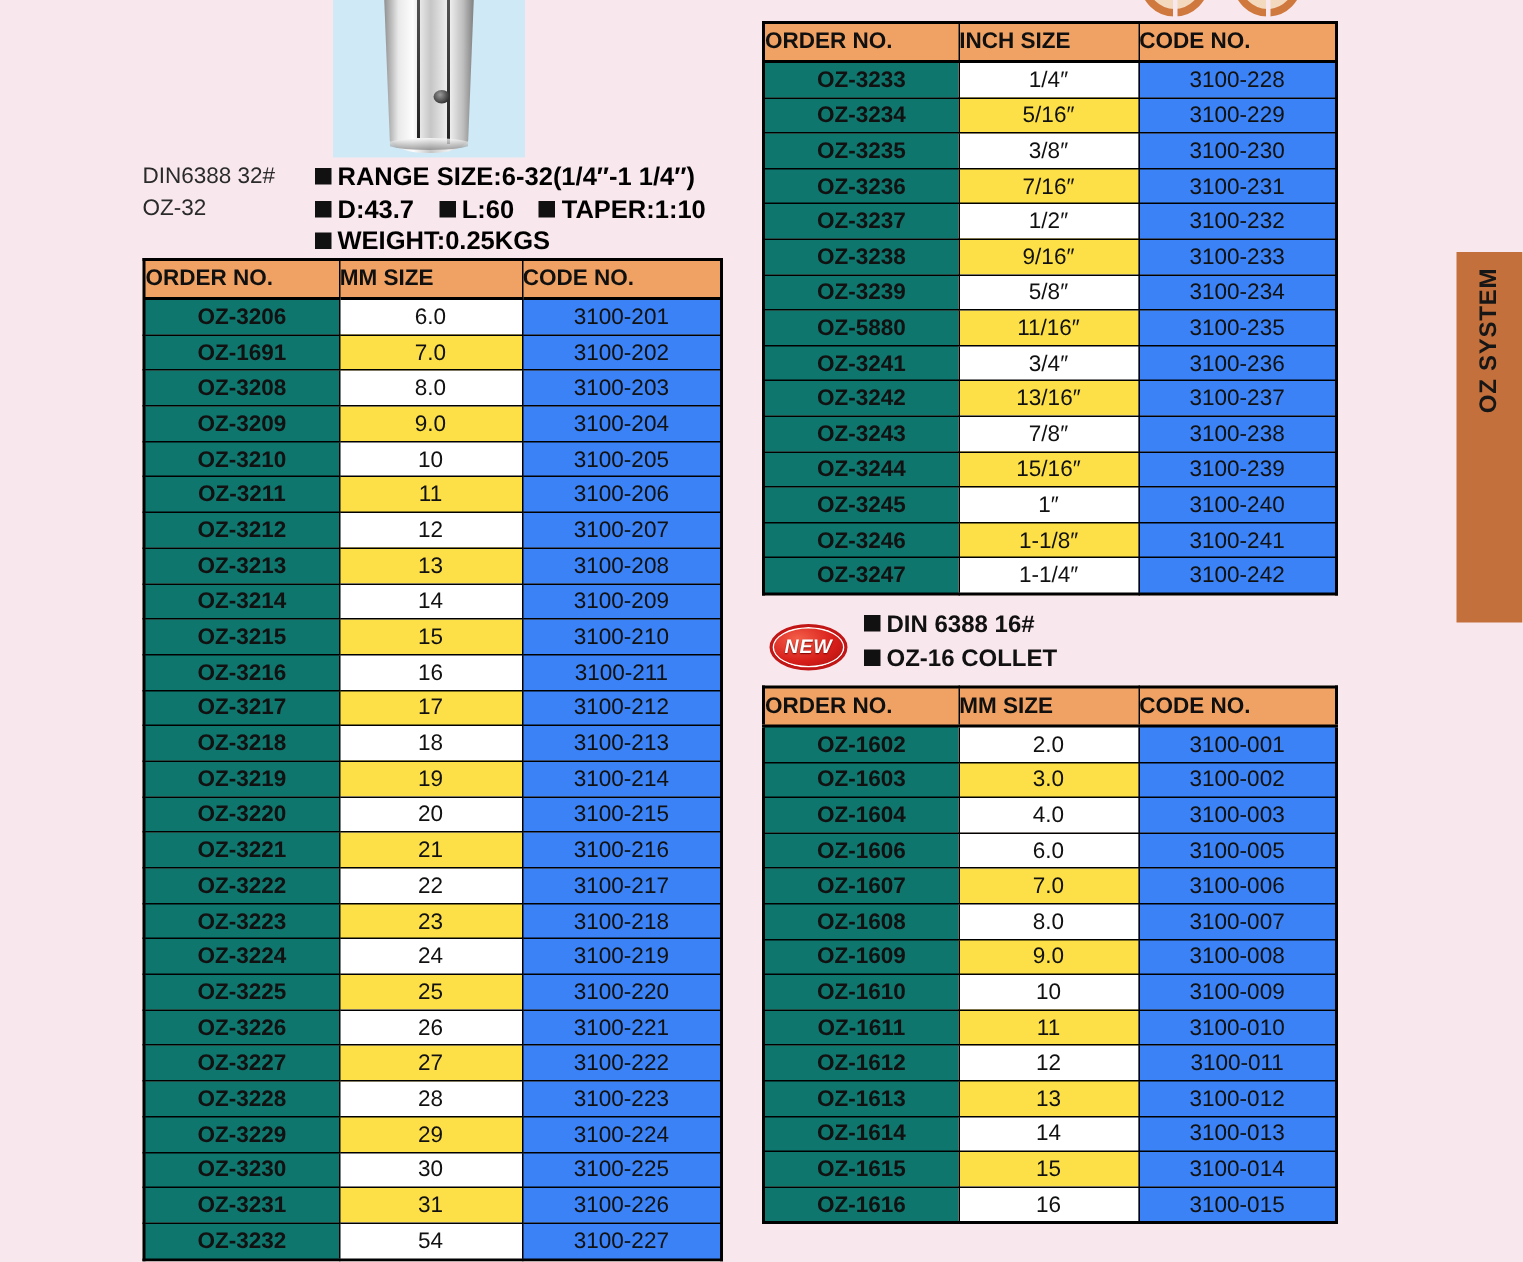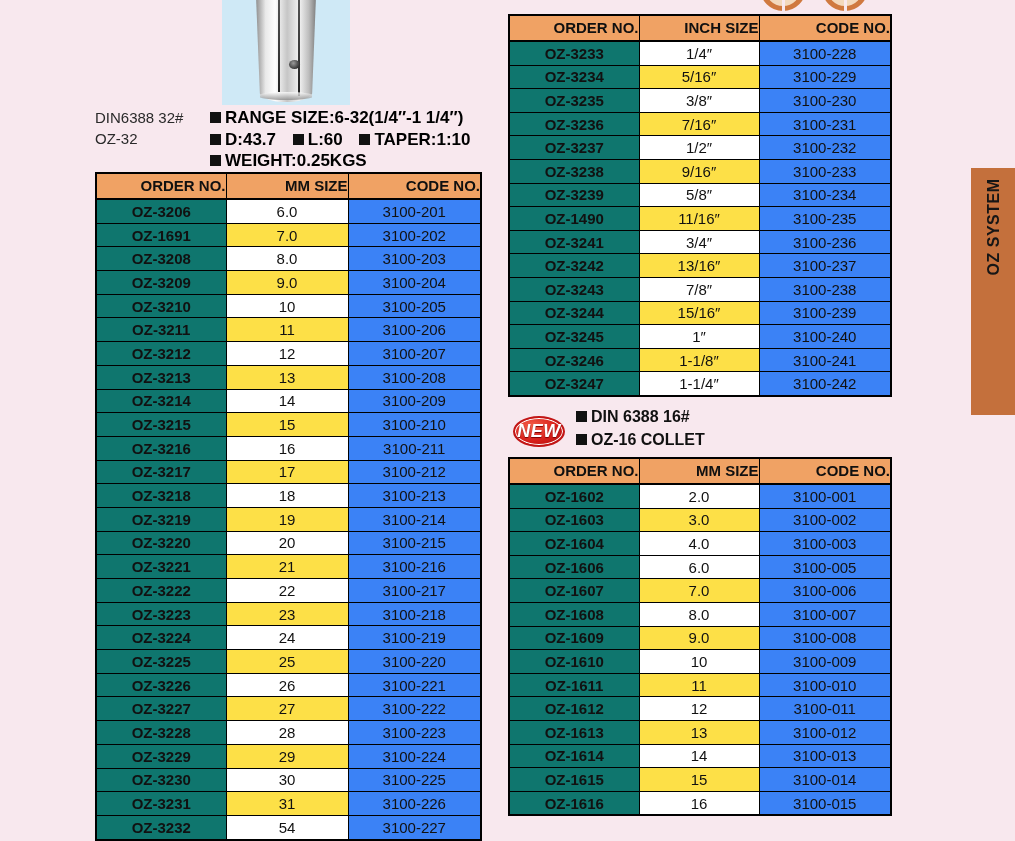--- a/index.html
+++ b/index.html
@@ -10,21 +10,21 @@
     color:#111;
   }
   
   table.t{
     position:absolute;border-collapse:collapse;table-layout:fixed;
     background:#fbe3cd;border:2px solid #000;
   }
   table.t th{
     background:#f0a264;font-weight:bold;font-size:15px;color:#101010;
     border:1px solid #000;border-bottom:2px solid #000;
-    height:24px;line-height:24px;padding:0;text-align:right;
+    height:24px;line-height:24px;padding:0;text-align:left;
   }
   table.t td{
     border:1px solid #000;font-size:15px;text-align:center;
     padding:0;line-height:21px;white-space:nowrap;
   }
   table.left-t td{height:22.7px;}
   table.rt-t td, table.rb-t td{height:22.6px;}
   td.order{background:#0f766e;font-weight:bold;}
   td.code{background:#3b82f6;}
   td.size.white{background:#ffffff;}
@@ -56,21 +56,21 @@
   .model{position:absolute;left:95px;top:107px;font-size:15px;color:#2a2a2a;line-height:21px;}
   .specs{position:absolute;left:210px;top:107px;font-size:17px;font-weight:bold;color:#000;line-height:21.5px;white-space:nowrap;}
   .sq{display:inline-block;width:11px;height:11px;background:#111;margin-right:4px;}
   .specs .gap{margin-left:12px;}
   
   .new-badge{
     position:absolute;left:513px;top:416px;width:48px;height:27px;border-radius:50%;
     background:radial-gradient(ellipse at 35% 30%,#f4604a,#d81f1a 55%,#a60d0d 100%);
     border:2px solid #c21616;box-shadow:0 0 0 1px #fff inset;
     text-align:center;line-height:26px;color:#fff;font-weight:bold;font-style:italic;
-    font-size:18px;letter-spacing:.5px;text-shadow:0 1px 1px #7a0000;
+    font-size:13px;letter-spacing:.5px;text-shadow:0 1px 1px #7a0000;
   }
   .headings{position:absolute;left:576px;top:406px;font-size:16px;font-weight:bold;line-height:22.5px;white-space:nowrap;}
   
   .side-tab{position:absolute;left:971px;top:168px;width:44px;height:247px;background:#c4703c;}
   .side-tab .lbl{
     position:absolute;left:-101.5px;top:101.5px;width:247px;height:44px;
     transform:rotate(-90deg);
     text-align:right;line-height:44px;padding-right:10px;box-sizing:border-box;
     font-size:16px;font-weight:bold;letter-spacing:.5px;color:#161616;
   }
@@ -316,21 +316,21 @@
           <td class="order">OZ-3238</td>
           <td class="size mint">9/16″</td>
           <td class="code">3100-233</td>
         </tr>
         <tr>
           <td class="order">OZ-3239</td>
           <td class="size white">5/8″</td>
           <td class="code">3100-234</td>
         </tr>
         <tr>
-          <td class="order">OZ-1490</td>
+          <td class="order">OZ-5880</td>
           <td class="size mint">11/16″</td>
           <td class="code">3100-235</td>
         </tr>
         <tr>
           <td class="order">OZ-3241</td>
           <td class="size white">3/4″</td>
           <td class="code">3100-236</td>
         </tr>
         <tr>
           <td class="order">OZ-3242</td>

